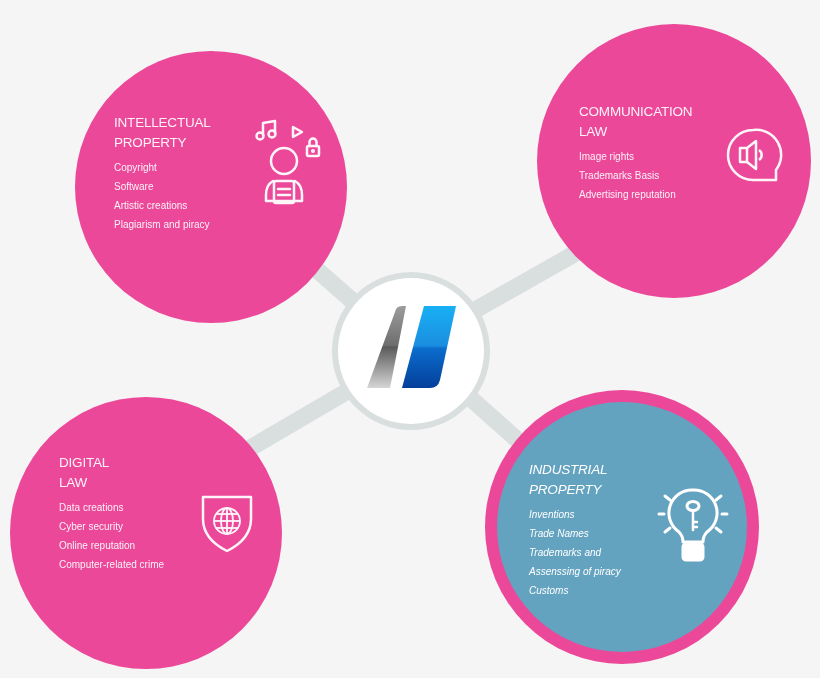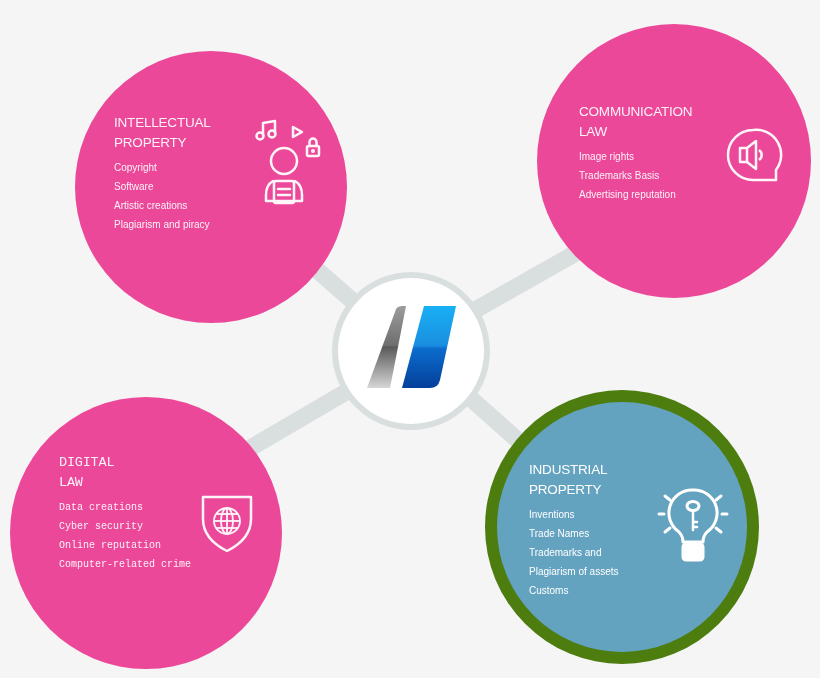--- a/index.html
+++ b/index.html
@@ -33,21 +33,21 @@
   .node-items li {
     font-size: 10px; line-height: 19px; white-space: nowrap;
   }
   .muted .node-title, .muted .node-items li { color: rgba(255,255,255,0.92); }
   .icon { position: absolute; }
 
   
   #node-ip   { left: 75px;  top: 51px;  width: 272px; height: 272px; }
   #node-comm { left: 537px; top: 24px;  width: 274px; height: 274px; }
   #node-dig  { left: 10px;  top: 397px; width: 272px; height: 272px; }
-  #node-ind  { left: 485px; top: 390px; width: 274px; height: 274px; background: #4d7c0f; }
+  #node-ind  { left: 485px; top: 390px; width: 274px; height: 274px; background: #ec4899; font-style: italic; }
   #node-ind .disc { left: 12px; top: 12px; width: 250px; height: 250px; background: #64a3c0; }
 
   #center {
     position: absolute; left: 332px; top: 272px; width: 158px; height: 158px;
     border-radius: 50%; background: #d9dfdf;
   }
   #center .inner {
     position: absolute; left: 6px; top: 6px; width: 146px; height: 146px;
     border-radius: 50%; background: #ffffff;
   }
@@ -109,21 +109,21 @@
     </div>
     <svg class="icon" style="left:186px; top:102px;" width="60" height="60" viewBox="0 0 60 60" fill="none" stroke="#ffffff" stroke-width="2.5" stroke-linejoin="round" opacity="0.95">
       <path d="M30 4 A25 25 0 1 0 30 54 H53 V44 A25 25 0 0 0 30 4 Z"></path>
       <rect x="17" y="22" width="7" height="14"></rect>
       <path d="M24 22 L33 15 V43 L24 36"></path>
       <path d="M36 24 A6 6 0 0 1 36 34"></path>
     </svg>
   </div>
 
   <div class="node muted" id="node-dig">
-    <div class="node-text" style="left:49px; top:56px;font-family:Liberation Mono, monospace;">
+    <div class="node-text" style="left:49px; top:56px;">
       <div class="node-title">DIGITAL
 LAW</div>
       <ul class="node-items">
         <li>Data creations</li>
         <li>Cyber security</li>
         <li>Online reputation</li>
         <li>Computer-related crime</li>
       </ul>
     </div>
     <svg class="icon" style="left:189px; top:96px;" width="56" height="62" viewBox="0 0 56 62" fill="none" stroke="#ffffff" stroke-width="2.5" stroke-linejoin="round" opacity="0.95">
@@ -141,21 +141,21 @@
 
   <div class="node" id="node-ind">
     <div class="disc"></div>
     <div class="node-text" style="left:44px; top:70px;">
       <div class="node-title">INDUSTRIAL
 PROPERTY</div>
       <ul class="node-items">
         <li>Inventions</li>
         <li>Trade Names</li>
         <li>Trademarks and</li>
-        <li>Plagiarism of assets</li>
+        <li>Assenssing of piracy</li>
         <li>Customs</li>
       </ul>
     </div>
     <svg class="icon" style="left:170px; top:96px;" width="76" height="84" viewBox="0 0 76 84" fill="none" stroke="#ffffff" stroke-width="3" stroke-linecap="round" stroke-linejoin="round">
 
       <line x1="10" y1="10" x2="15" y2="14"></line>
       <line x1="4" y1="28" x2="9" y2="28"></line>
       <line x1="10" y1="46" x2="15" y2="42"></line>
       <line x1="66" y1="10" x2="61" y2="14"></line>
       <line x1="72" y1="28" x2="67" y2="28"></line>

